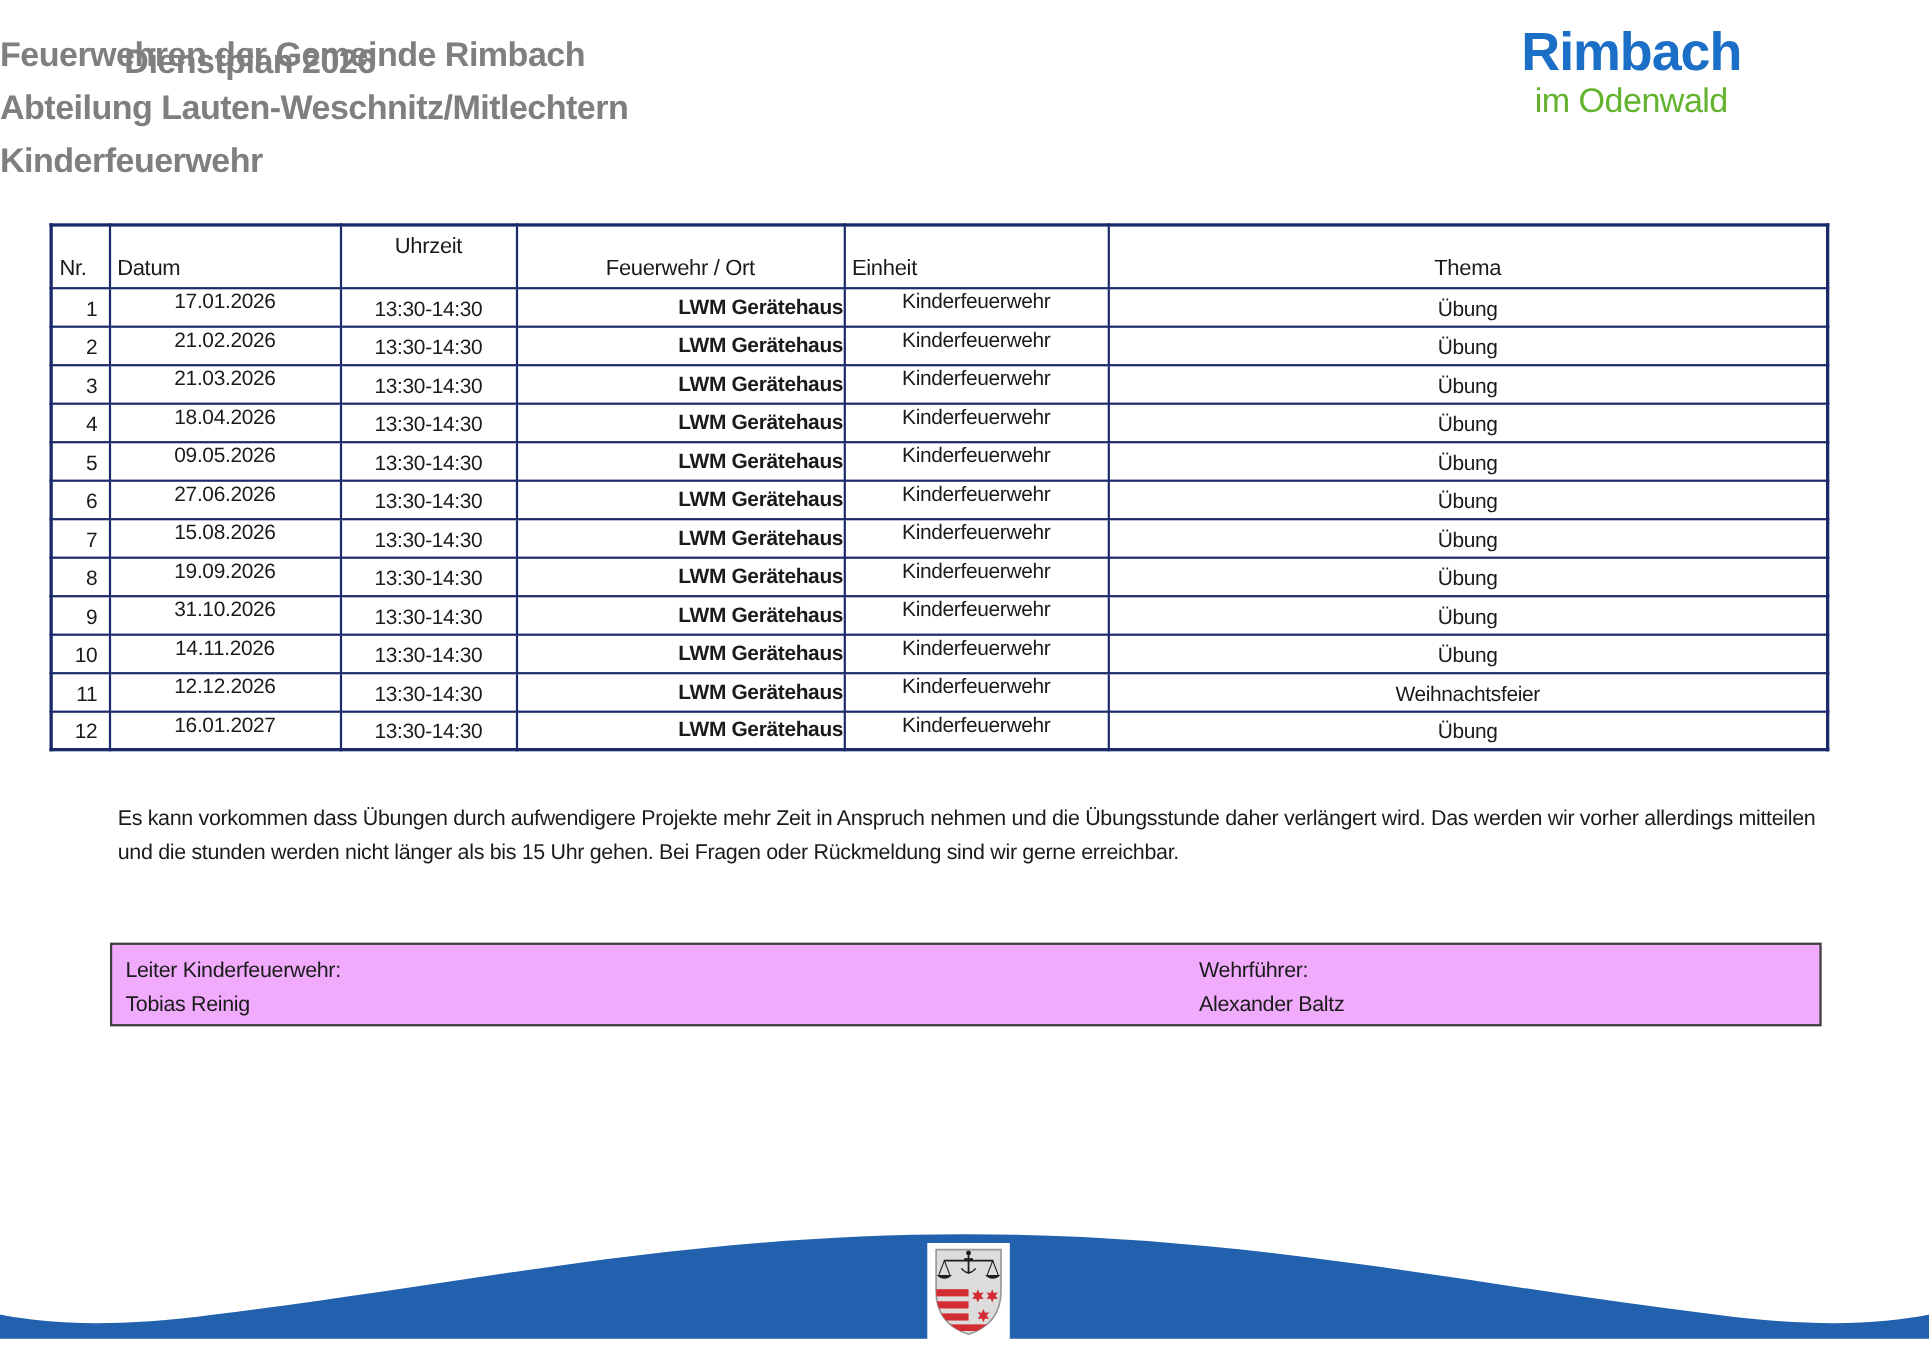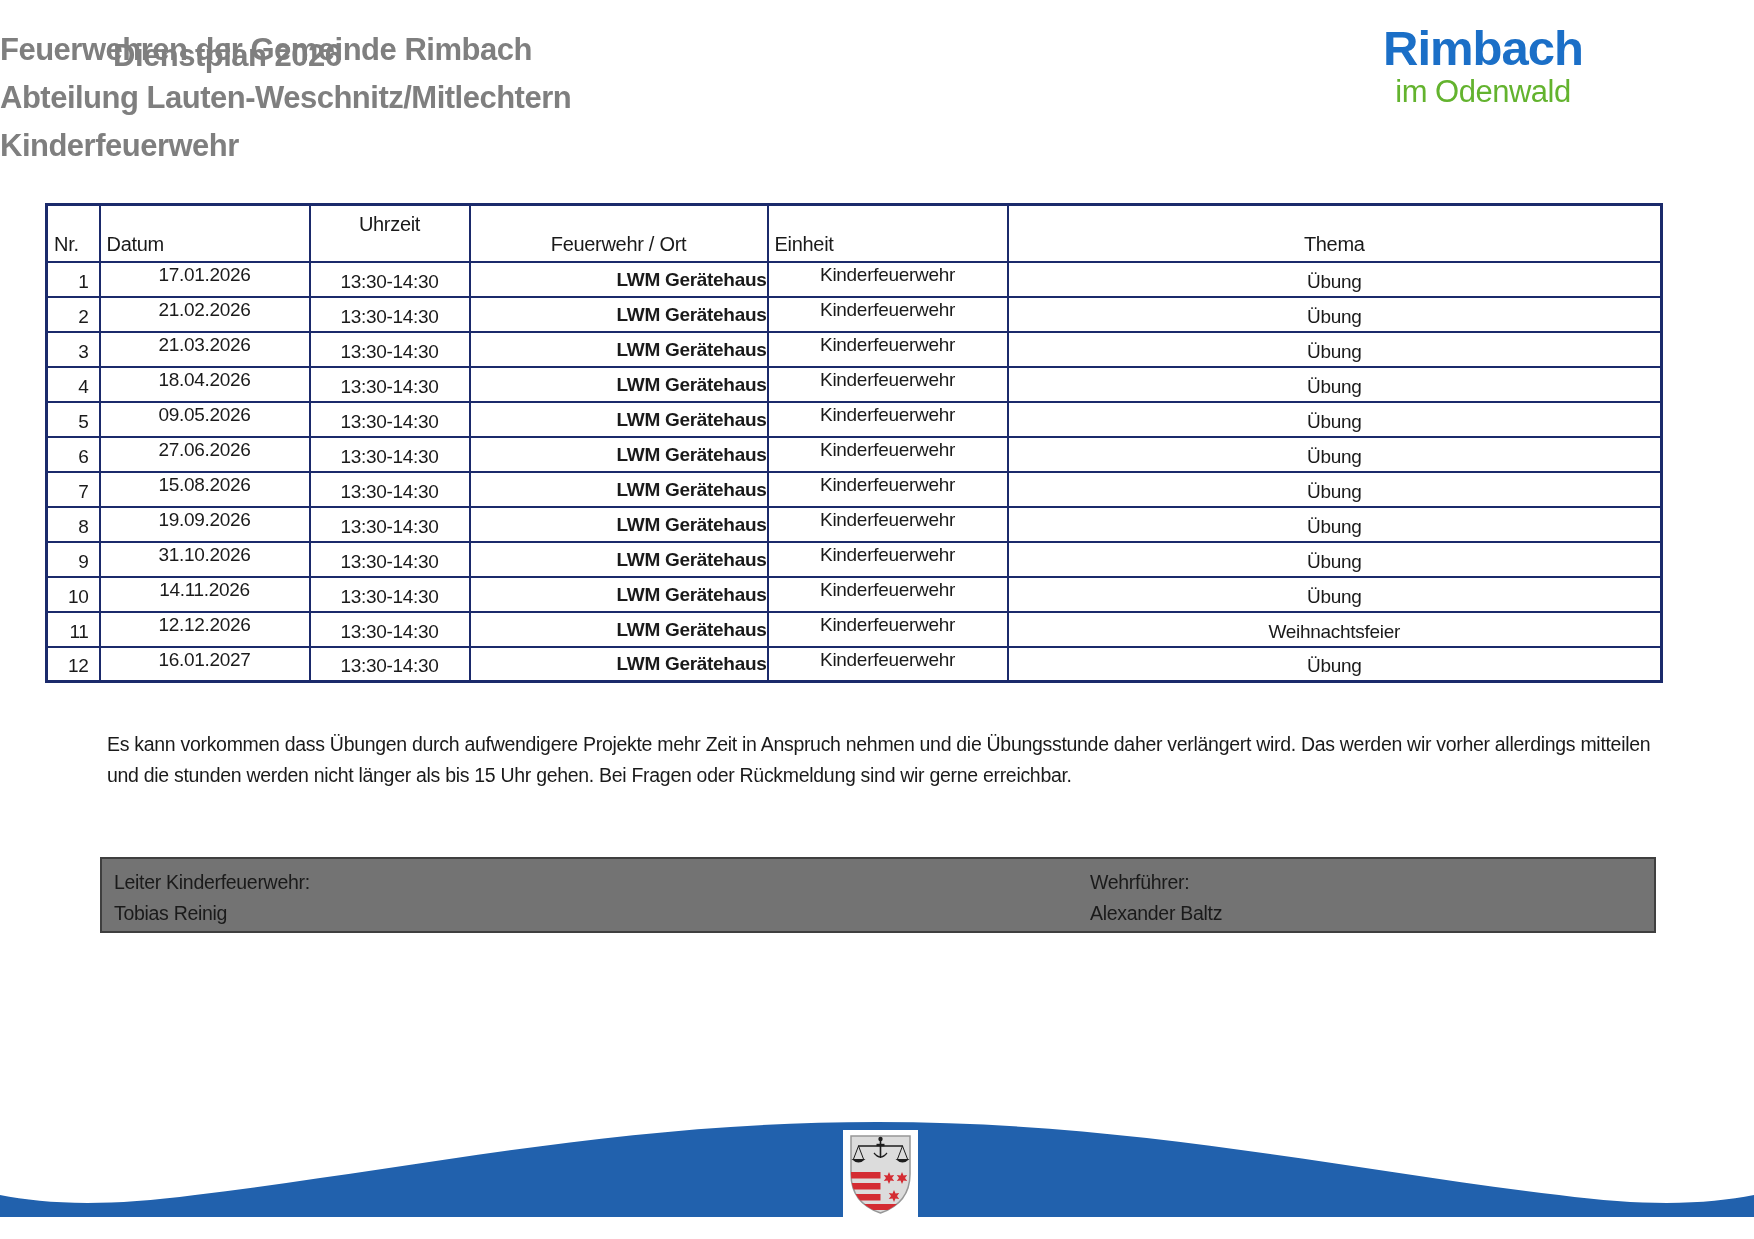--- a/index.html
+++ b/index.html
@@ -40,21 +40,21 @@
   .c-ort{text-align:right;vertical-align:bottom;padding-bottom:5px;font-weight:bold;}
   .c-einheit{text-align:center;vertical-align:top;padding-top:1px;}
   .c-thema{text-align:center;vertical-align:bottom;padding-bottom:3px;}
 
   
   .note{position:absolute;left:107px;top:729px;width:1552px;font-size:19.5px;
     line-height:31px;letter-spacing:-0.3px;}
 
   
   .sig-box{position:absolute;left:100px;top:857px;width:1556px;height:76px;
-    border:2px solid #3f3f3f;background:#737373;}
+    border:2px solid #3f3f3f;background:#f0abfc;}
   .sig-col{position:absolute;top:8px;font-size:19.5px;line-height:31px;letter-spacing:-0.3px;}
   .sig-left{left:12px;}
   .sig-right{left:988px;}
 
   
   .wave{position:absolute;left:0;top:1080px;width:1754px;height:159px;}
   .crest-box{position:absolute;left:843px;top:1130px;width:75px;height:88px;background:#fff;}
 </style>
 </head>
 <body>

